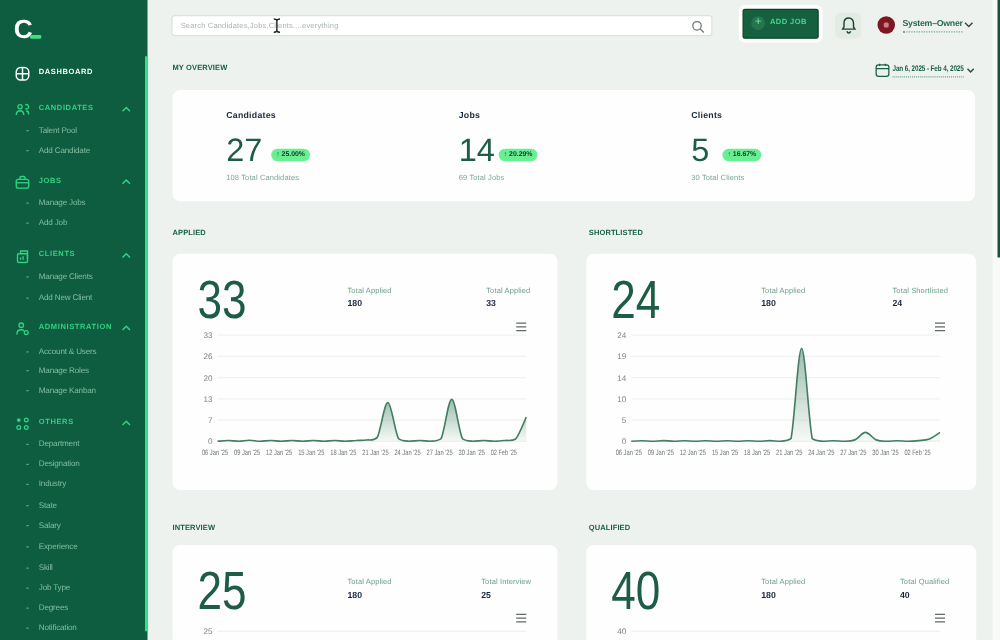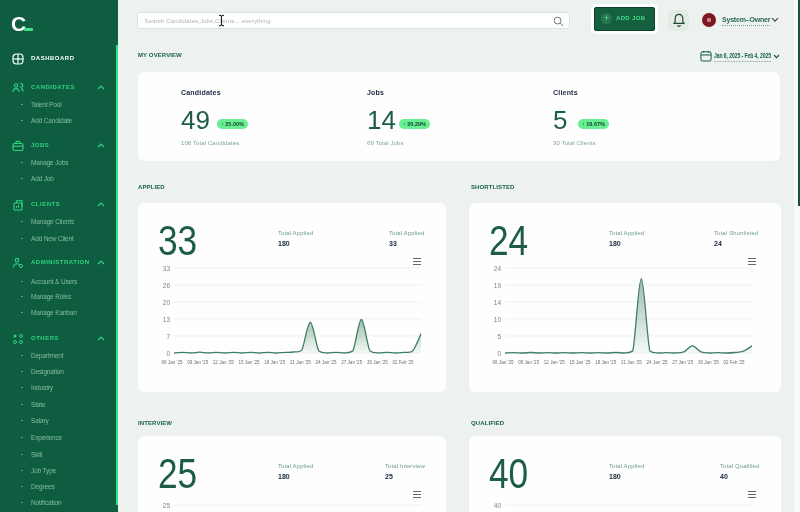--- a/index.html
+++ b/index.html
@@ -230,21 +230,21 @@
       <line x1="4" y1="1" x2="4" y2="3" stroke="#17604a" stroke-width="1.1"></line>
       <line x1="9" y1="1" x2="9" y2="3" stroke="#17604a" stroke-width="1.1"></line>
     </svg>
   <div style="position:absolute;left:596px;top:12px;font-size:6.5px;font-weight:bold;color:#17604a;border-bottom:1px dotted #6e9c88;padding-bottom:2px;letter-spacing:-0.1px;white-space:nowrap;transform:scaleX(0.78);transform-origin:left top;">Jan 6, 2025 - Feb 4, 2025</div>
   <svg style="position:absolute;left:655px;top:14px" width="7" height="5" viewBox="0 0 7 5">
       <polyline points="1,1 3.5,3.6 6,1" fill="none" stroke="#2a4a3c" stroke-width="1.1"></polyline>
     </svg>
   <div id="ovcard">
     <div class="ovcol" style="position:absolute;left:43px;top:0;">
       <div class="h" style="position:absolute;left:0;top:17px;white-space:nowrap;">Candidates</div>
-      <div class="n" style="position:absolute;left:0;top:33px;">49</div>
+      <div class="n" style="position:absolute;left:0;top:33px;">27</div>
       <div class="pill" style="position:absolute;left:36px;top:47px;white-space:nowrap;">↑ 25.00%</div>
       <div class="sub" style="position:absolute;left:0;top:68px;white-space:nowrap;">108 Total Candidates</div>
     </div>
       <div class="ovcol" style="position:absolute;left:229px;top:0;">
       <div class="h" style="position:absolute;left:0;top:17px;white-space:nowrap;">Jobs</div>
       <div class="n" style="position:absolute;left:0;top:33px;">14</div>
       <div class="pill" style="position:absolute;left:32px;top:47px;white-space:nowrap;">↑ 20.29%</div>
       <div class="sub" style="position:absolute;left:0;top:68px;white-space:nowrap;">69 Total Jobs</div>
     </div>
       <div class="ovcol" style="position:absolute;left:415px;top:0;">

